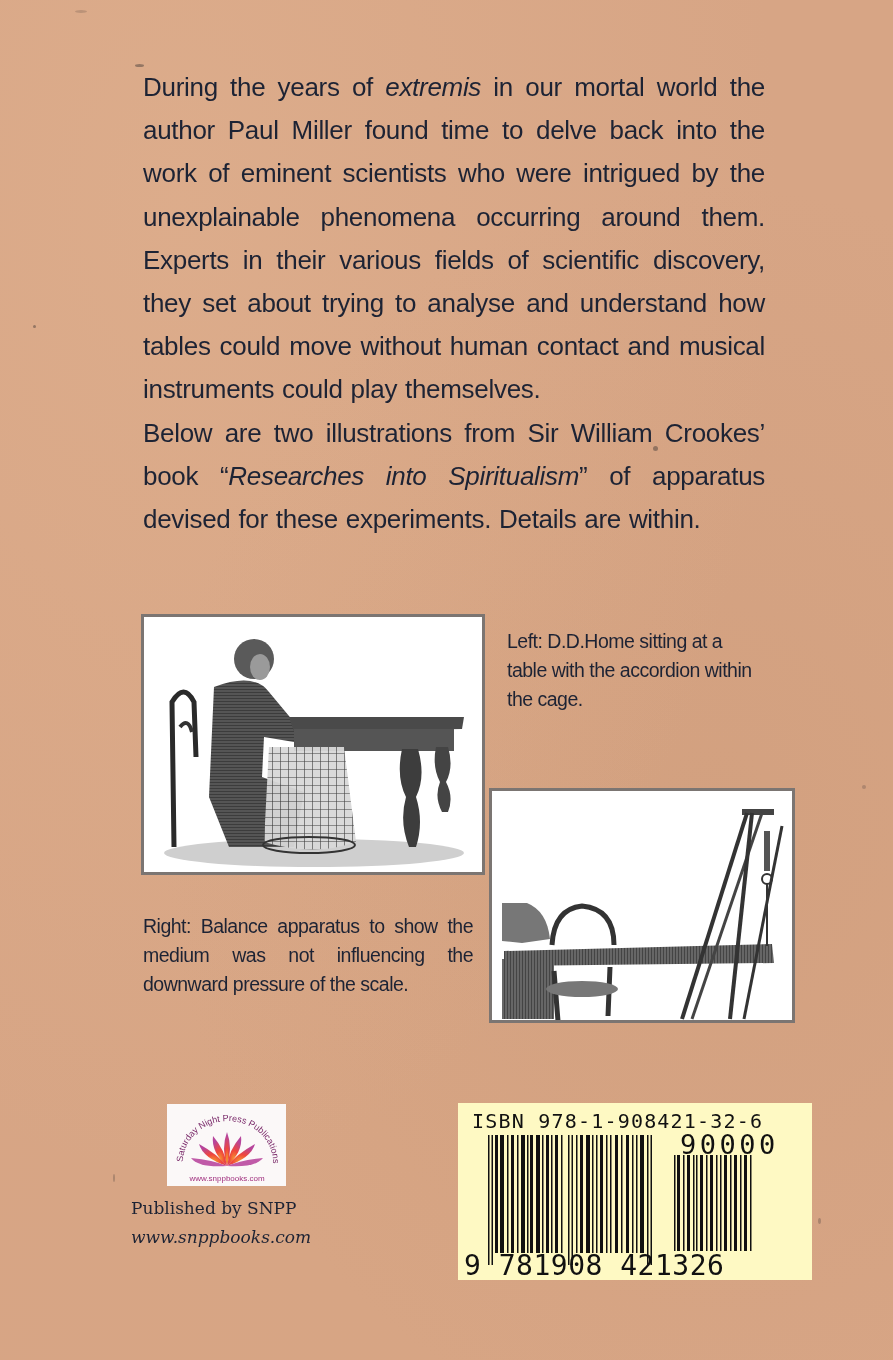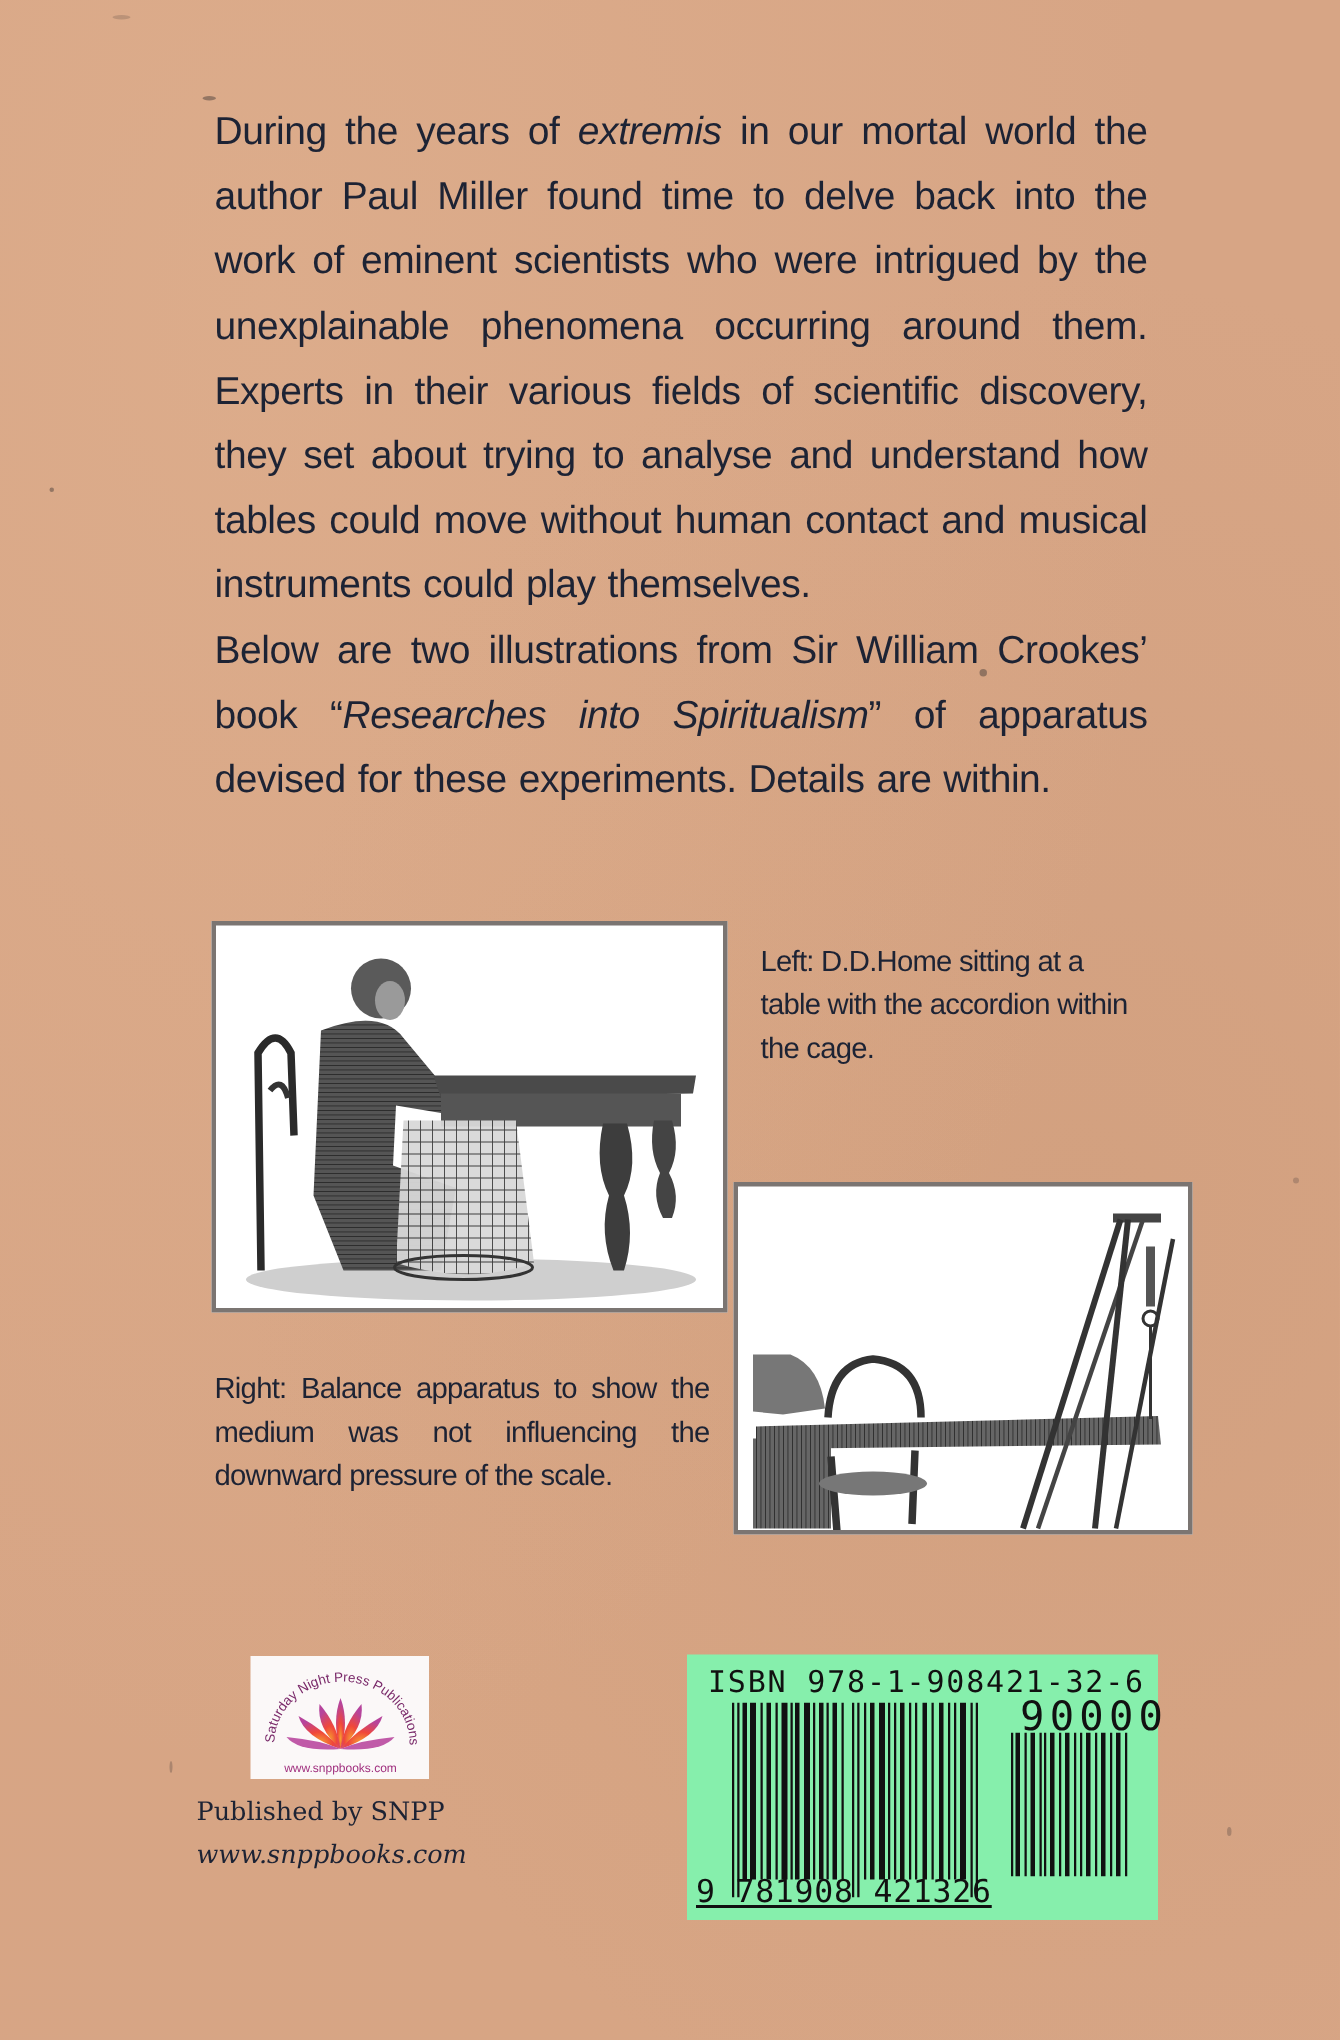--- a/index.html
+++ b/index.html
@@ -36,37 +36,37 @@
       background: #fbf8f8; box-sizing: border-box;
     }
     .logo-box svg { display: block; }
     .pub {
       position: absolute; left: 131px; top: 1194px;
       font-family: "DejaVu Serif", "Liberation Serif", serif;
       font-size: 17px; line-height: 29px; color: #1d2334;
     }
     .pub .it { font-style: italic; }
     .barcode-box {
-      position: absolute; left: 458px; top: 1103px; width: 314px; height: 177px;
-      background: #86efac; box-sizing: border-box;
+      position: absolute; left: 458px; top: 1103px; width: 354px; height: 177px;
+      background: #fef9c3; box-sizing: border-box;
     }
     .isbn-text {
       position: absolute; left: 14px; top: 6px;
       font-family: "DejaVu Sans Mono", "Liberation Mono", monospace;
       font-size: 20px; letter-spacing: 1.2px; color: #111;
     }
     .addon-text {
       position: absolute; left: 222px; top: 26px;
       font-family: "DejaVu Sans Mono", "Liberation Mono", monospace;
       font-size: 27px; letter-spacing: 3.5px; color: #111;
     }
     .ean-text {
       position: absolute; left: 6px; top: 146px;
       font-family: "DejaVu Sans Mono", "Liberation Mono", monospace;
-      font-size: 21px; letter-spacing: 0.5px; color: #111; text-decoration: underline;
+      font-size: 28px; letter-spacing: 0.5px; color: #111;
     }
     .bars { position: absolute; }
     .specks span { position: absolute; background: #5a4a44; border-radius: 50%; opacity: 0.55; }
   </style>
 </head>
 <body>
 
 <div class="specks">
   <span style="left:653px;top:446px;width:5px;height:5px;"></span>
   <span style="left:135px;top:64px;width:9px;height:3px;"></span>

